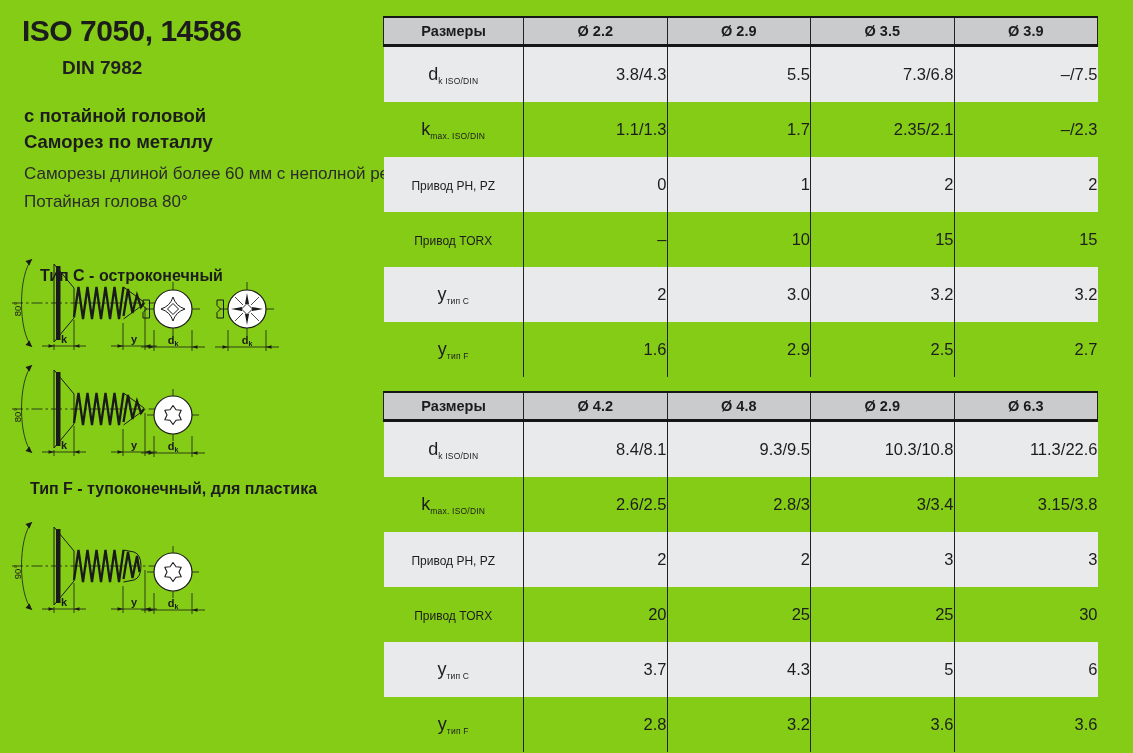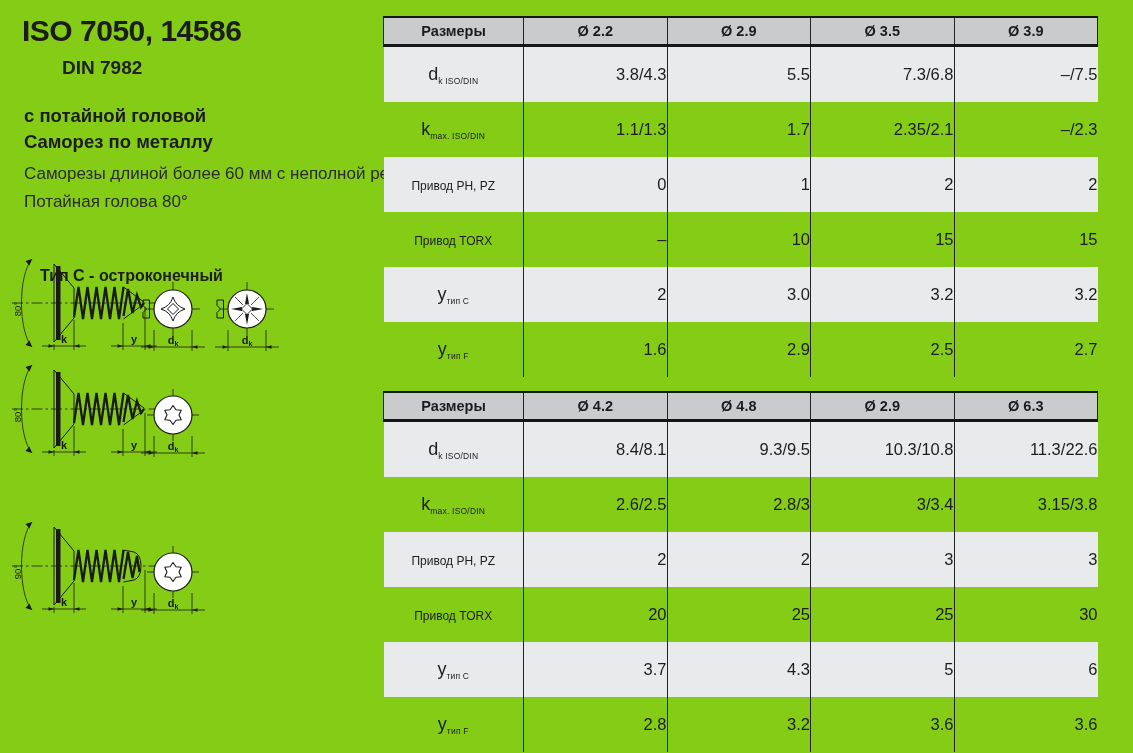--- a/index.html
+++ b/index.html
@@ -56,20 +56,21 @@
   <div id="standard" class="abs">DIN 7982</div>
   <div id="product" class="abs">
     <div>с потайной головой</div>
     <div>Саморез по металлу</div>
   </div>
   <div id="notes" class="abs">
     <div>Саморезы длиной более 60 мм с неполной резьбой</div>
     <div>Потайная голова 80°</div>
   </div>
   <div id="type-c-heading" class="abs type-heading">Тип C - остроконечный</div>
+  <div id="type-f-heading" class="abs type-heading">Тип F - тупоконечный, для пластика</div>
 
   <svg style="position:absolute;width:0;height:0" aria-hidden="true">
     <defs>
       <g id="screw-side">
         <path class="thin" stroke-dasharray="11 3 2.5 3" d="M2 50 H148"></path>
         <path class="ln" d="M44 11 V89"></path>
         <rect class="solid" x="46" y="13" width="4.5" height="74"></rect>
         <path class="ln" d="M44 11 L64 35 M44 89 L64 65 M64 35 V65"></path>
         <path class="thick" d="M64 64 L68.5 34 L73 66 L77.5 34 L82 66 L86.5 34 L91 66 L95.5 34 L100 66 L104.5 34 L109 66 L113.5 34"></path>
 

